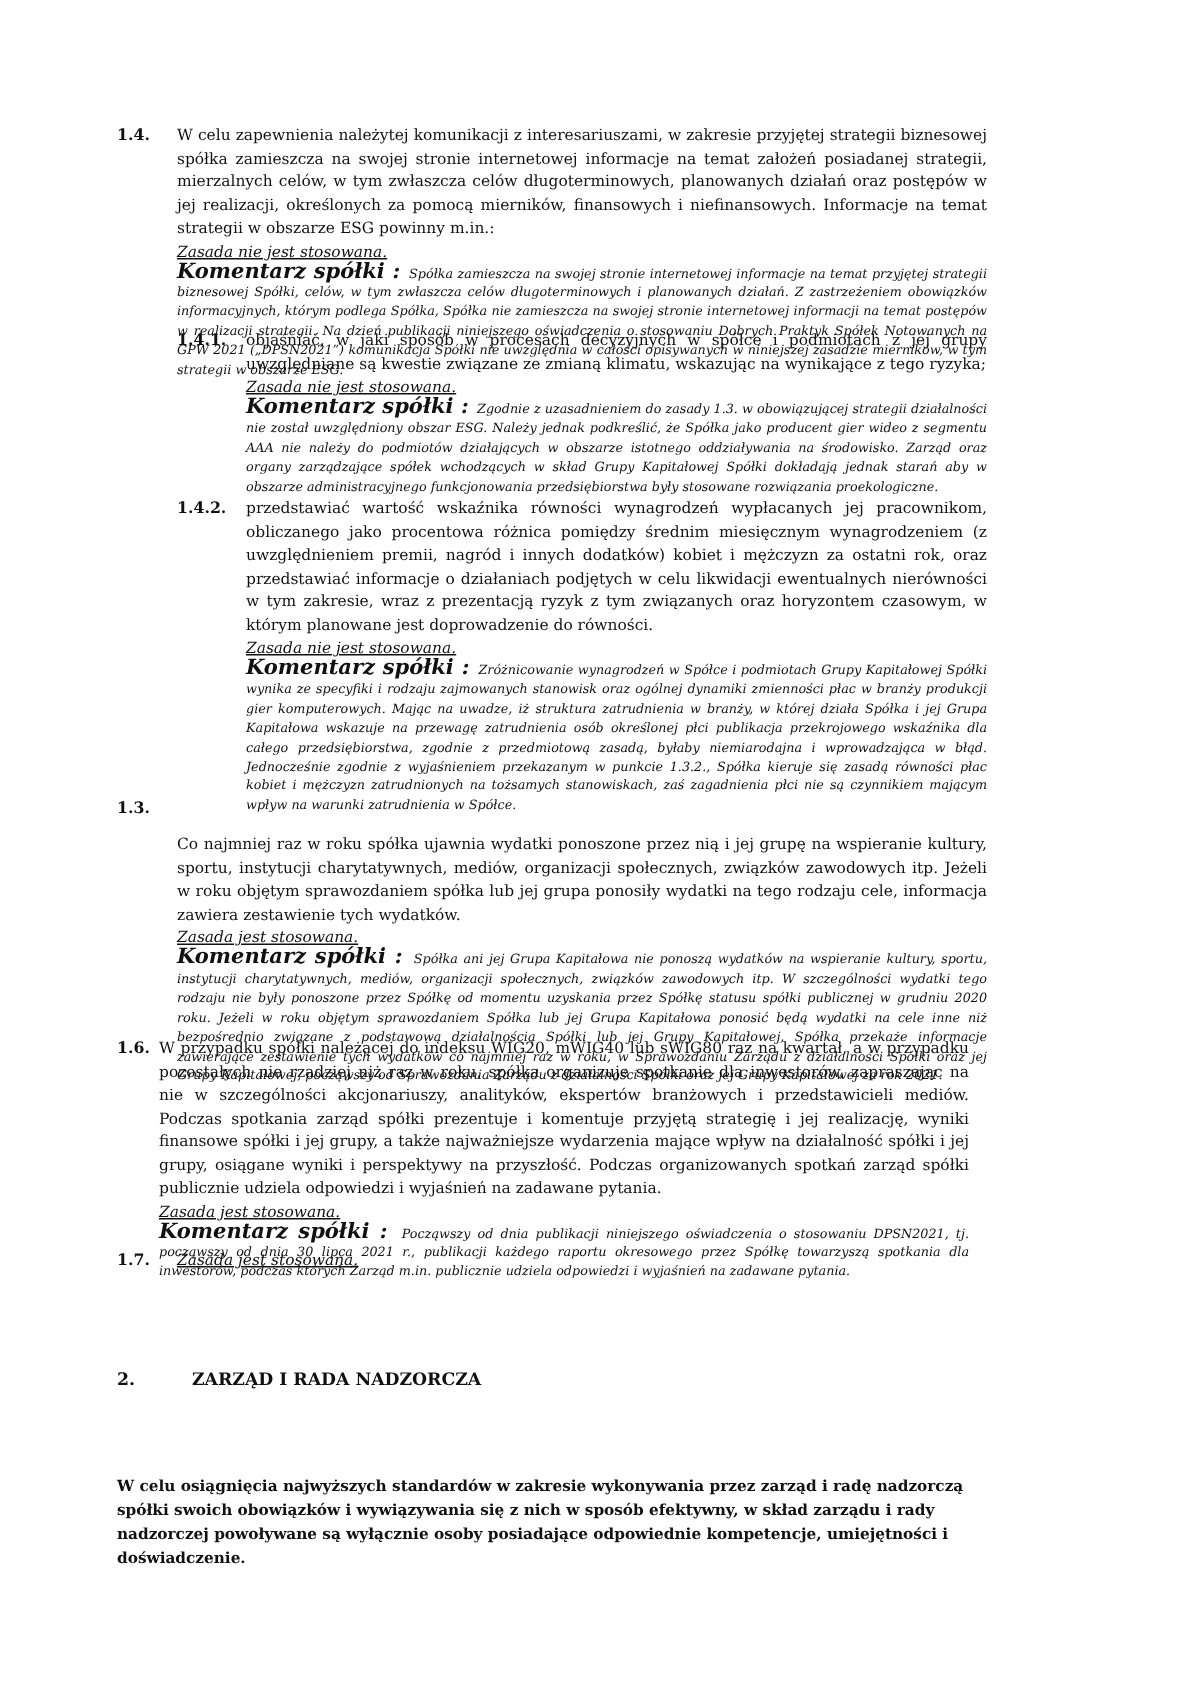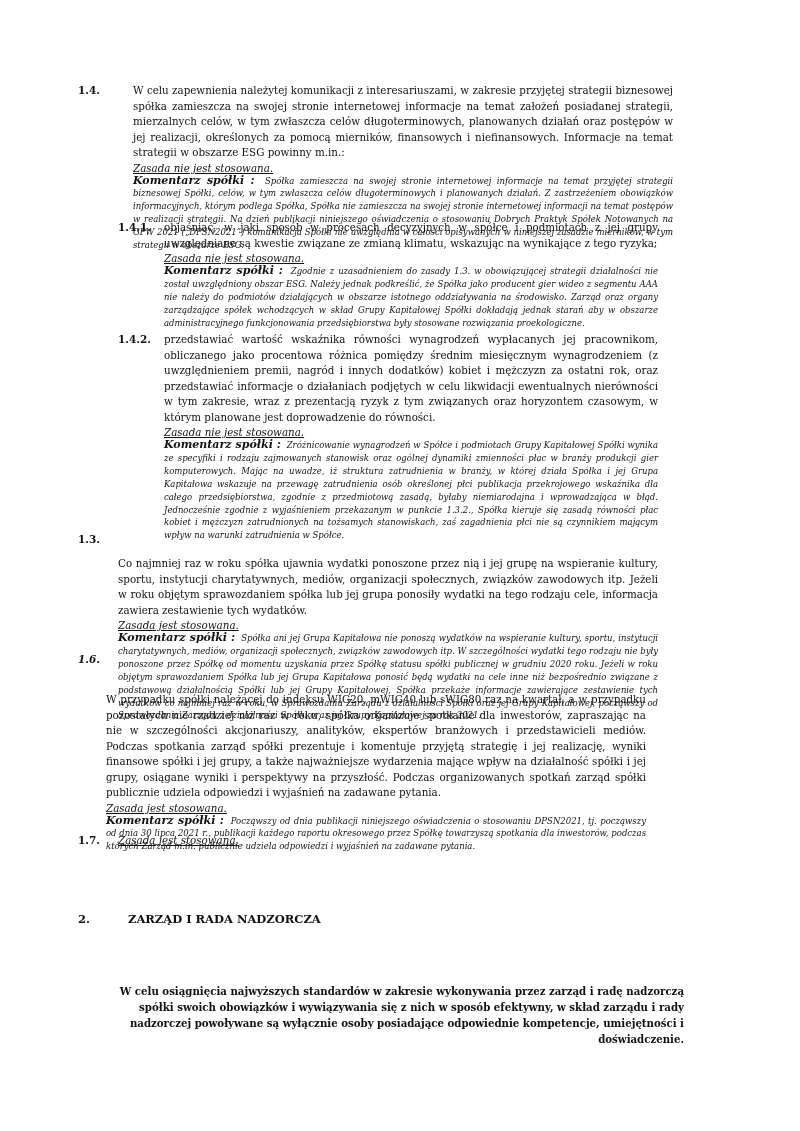--- a/index.html
+++ b/index.html
@@ -3,33 +3,33 @@
 <meta charset="utf-8">
 <style>
   html, body { margin:0; padding:0; background:#ffffff; }
   body { width:800px; height:1131px; position:relative; overflow:hidden; font-family:"DejaVu Serif", serif; color:#111; }
   .page { position:absolute; left:0; top:0; width:800px; height:1131px; }
   .blk { position:absolute; }
   .num { position:absolute; font-weight:bold; font-size:10.5px; line-height:15.5px; }
   .body { font-size:10.3px; line-height:15.5px; text-align:justify; text-align-last:left; }
   .status { font-style:italic; text-decoration:underline; font-size:10.3px; line-height:14px; }
   .comment { font-style:italic; font-size:8.5px; line-height:12.9px; text-align:justify; }
-  .comment b { font-style:italic; font-weight:bold; font-size:11px; }
+  .comment b { font-style:italic; font-weight:bold; font-size:14px; }
   .top { font-style:italic; font-size:8.5px; line-height:13px; }
   .heading { font-weight:bold; font-size:11.5px; }
   .bold-p { font-weight:bold; font-size:10.2px; line-height:16px; }
 </style>
 </head>
 <body>
 
 <div class="page">
 
 
   <div class="num" style="left:78px; top:83px;">1.4.</div>
-  <div class="blk" style="left:118px; top:83px; width:540px;margin-left:15px;">
+  <div class="blk" style="left:118px; top:83px; width:540px;">
     <div class="body">W celu zapewnienia należytej komunikacji z interesariuszami, w zakresie przyjętej strategii biznesowej spółka zamieszcza na swojej stronie internetowej informacje na temat założeń posiadanej strategii, mierzalnych celów, w tym zwłaszcza celów długoterminowych, planowanych działań oraz postępów w jej realizacji, określonych za pomocą mierników, finansowych i niefinansowych. Informacje na temat strategii w obszarze ESG powinny m.in.:</div>
     <div class="status">Zasada nie jest stosowana.</div>
     <div class="comment"><b>Komentarz spółki :</b>&nbsp; <span>Spółka zamieszcza na swojej stronie internetowej informacje na temat przyjętej strategii biznesowej Spółki, celów, w tym zwłaszcza celów długoterminowych i planowanych działań. Z zastrzeżeniem obowiązków informacyjnych, którym podlega Spółka, Spółka nie zamieszcza na swojej stronie internetowej informacji na temat postępów w realizacji strategii. Na dzień publikacji niniejszego oświadczenia o stosowaniu Dobrych Praktyk Spółek Notowanych na GPW 2021 („DPSN2021”) komunikacja Spółki nie uwzględnia w całości opisywanych w niniejszej zasadzie mierników, w tym strategii w obszarze ESG.</span></div>
   </div>
 
   <div class="num" style="left:118px; top:220px;">1.4.1.</div>
   <div class="blk" style="left:164px; top:220px; width:494px;">
     <div class="body">objaśniać, w jaki sposób w procesach decyzyjnych w spółce i podmiotach z jej grupy uwzględniane są kwestie związane ze zmianą klimatu, wskazując na wynikające z tego ryzyka;</div>
     <div class="status">Zasada nie jest stosowana.</div>
     <div class="comment"><b>Komentarz spółki :</b>&nbsp; <span>Zgodnie z uzasadnieniem do zasady 1.3. w obowiązującej strategii działalności nie został uwzględniony obszar ESG. Należy jednak podkreślić, że Spółka jako producent gier wideo z segmentu AAA nie należy do podmiotów działających w obszarze istotnego oddziaływania na środowisko. Zarząd oraz organy zarządzające spółek wchodzących w skład Grupy Kapitałowej Spółki dokładają jednak starań aby w obszarze administracyjnego funkcjonowania przedsiębiorstwa były stosowane rozwiązania proekologiczne.</span></div>
@@ -42,30 +42,30 @@
     <div class="comment"><b>Komentarz spółki :</b>&nbsp; <span>Zróżnicowanie wynagrodzeń w Spółce i podmiotach Grupy Kapitałowej Spółki wynika ze specyfiki i rodzaju zajmowanych stanowisk oraz ogólnej dynamiki zmienności płac w branży produkcji gier komputerowych. Mając na uwadze, iż struktura zatrudnienia w branży, w której działa Spółka i jej Grupa Kapitałowa wskazuje na przewagę zatrudnienia osób określonej płci publikacja przekrojowego wskaźnika dla całego przedsiębiorstwa, zgodnie z przedmiotową zasadą, byłaby niemiarodajna i wprowadzająca w błąd. Jednocześnie zgodnie z wyjaśnieniem przekazanym w punkcie 1.3.2., Spółka kieruje się zasadą równości płac kobiet i mężczyzn zatrudnionych na tożsamych stanowiskach, zaś zagadnienia płci nie są czynnikiem mającym wpływ na warunki zatrudnienia w Spółce.</span></div>
   </div>
 
   <div class="num" style="left:78px; top:532px;">1.3.</div>
   <div class="blk" style="left:118px; top:556px; width:540px;">
     <div class="body">Co najmniej raz w roku spółka ujawnia wydatki ponoszone przez nią i jej grupę na wspieranie kultury, sportu, instytucji charytatywnych, mediów, organizacji społecznych, związków zawodowych itp. Jeżeli w roku objętym sprawozdaniem spółka lub jej grupa ponosiły wydatki na tego rodzaju cele, informacja zawiera zestawienie tych wydatków.</div>
     <div class="status">Zasada jest stosowana.</div>
     <div class="comment"><b>Komentarz spółki :</b>&nbsp; <span>Spółka ani jej Grupa Kapitałowa nie ponoszą wydatków na wspieranie kultury, sportu, instytucji charytatywnych, mediów, organizacji społecznych, związków zawodowych itp. W szczególności wydatki tego rodzaju nie były ponoszone przez Spółkę od momentu uzyskania przez Spółkę statusu spółki publicznej w grudniu 2020 roku. Jeżeli w roku objętym sprawozdaniem Spółka lub jej Grupa Kapitałowa ponosić będą wydatki na cele inne niż bezpośrednio związane z podstawową działalnością Spółki lub jej Grupy Kapitałowej, Spółka przekaże informacje zawierające zestawienie tych wydatków co najmniej raz w roku, w Sprawozdaniu Zarządu z działalności Spółki oraz jej Grupy Kapitałowej, począwszy od Sprawozdania Zarządu z działalności Spółki oraz jej Grupy Kapitałowej za rok 2021.</span></div>
   </div>
 
-  <div class="num" style="left:78px; top:652px;font-style:italic;">1.6.</div>
+  <div class="num" style="left:78px; top:692px;">1.6.</div>
   <div class="blk" style="left:106px; top:692px; width:540px;">
     <div class="body">W przypadku spółki należącej do indeksu WIG20, mWIG40 lub sWIG80 raz na kwartał, a w przypadku pozostałych nie rzadziej niż raz w roku, spółka organizuje spotkanie dla inwestorów, zapraszając na nie w szczególności akcjonariuszy, analityków, ekspertów branżowych i przedstawicieli mediów. Podczas spotkania zarząd spółki prezentuje i komentuje przyjętą strategię i jej realizację, wyniki finansowe spółki i jej grupy, a także najważniejsze wydarzenia mające wpływ na działalność spółki i jej grupy, osiągane wyniki i perspektywy na przyszłość. Podczas organizowanych spotkań zarząd spółki publicznie udziela odpowiedzi i wyjaśnień na zadawane pytania.</div>
     <div class="status">Zasada jest stosowana.</div>
     <div class="comment"><b>Komentarz spółki :</b>&nbsp; <span>Począwszy od dnia publikacji niniejszego oświadczenia o stosowaniu DPSN2021, tj. począwszy od dnia 30 lipca 2021 r., publikacji każdego raportu okresowego przez Spółkę towarzyszą spotkania dla inwestorów, podczas których Zarząd m.in. publicznie udziela odpowiedzi i wyjaśnień na zadawane pytania.</span></div>
   </div>
 
   <div class="num" style="left:78px; top:833px;">1.7.</div>
   <div class="blk" style="left:118px; top:833px; width:540px;">
     <div class="status">Zasada jest stosowana.</div>
   </div>
 
   <div class="blk heading" style="left:78px; top:912px;">2.</div>
   <div class="blk heading" style="left:128px; top:912px;">ZARZĄD I RADA NADZORCZA</div>
 
-  <div class="blk bold-p" style="left:94px; top:983px; width:590px;text-align:right;">W celu osiągnięcia najwyższych standardów w zakresie wykonywania przez zarząd i radę nadzorczą spółki swoich obowiązków i wywiązywania się z nich w sposób efektywny, w skład zarządu i rady nadzorczej powoływane są wyłącznie osoby posiadające odpowiednie kompetencje, umiejętności i doświadczenie.</div>
+  <div class="blk bold-p" style="left:78px; top:983px; width:590px;">W celu osiągnięcia najwyższych standardów w zakresie wykonywania przez zarząd i radę nadzorczą spółki swoich obowiązków i wywiązywania się z nich w sposób efektywny, w skład zarządu i rady nadzorczej powoływane są wyłącznie osoby posiadające odpowiednie kompetencje, umiejętności i doświadczenie.</div>
 
 </div>
 
 </body></html>

